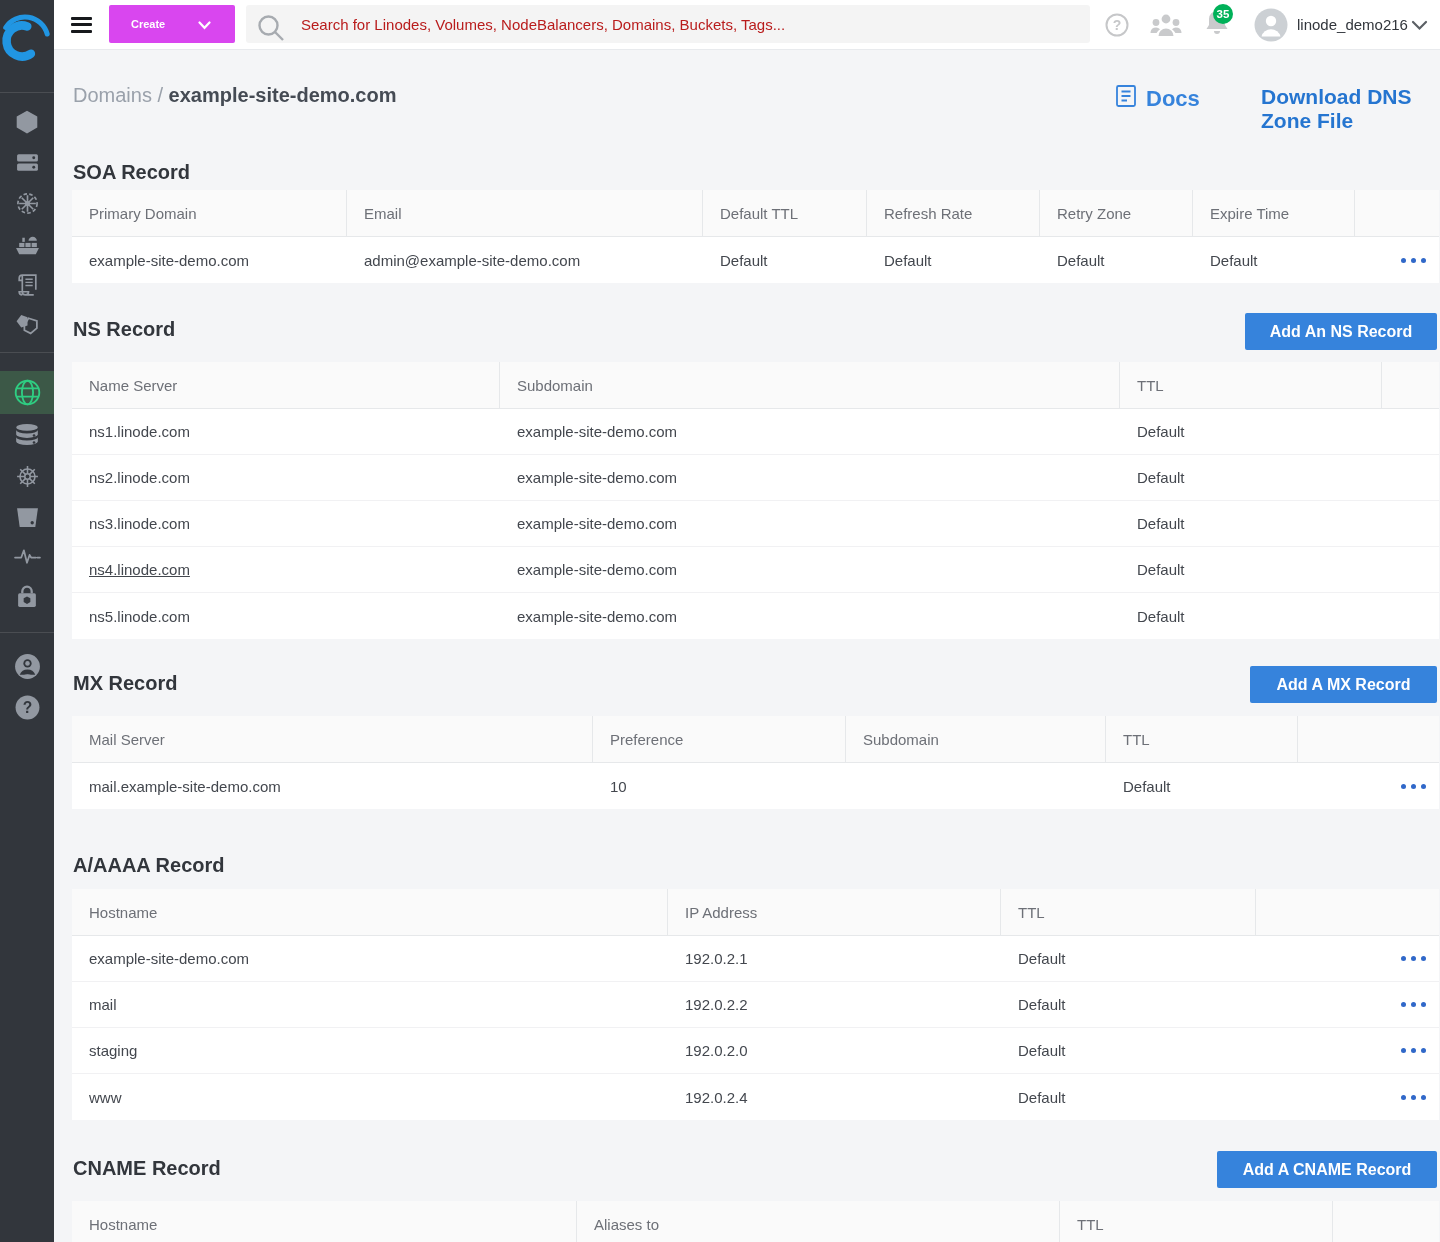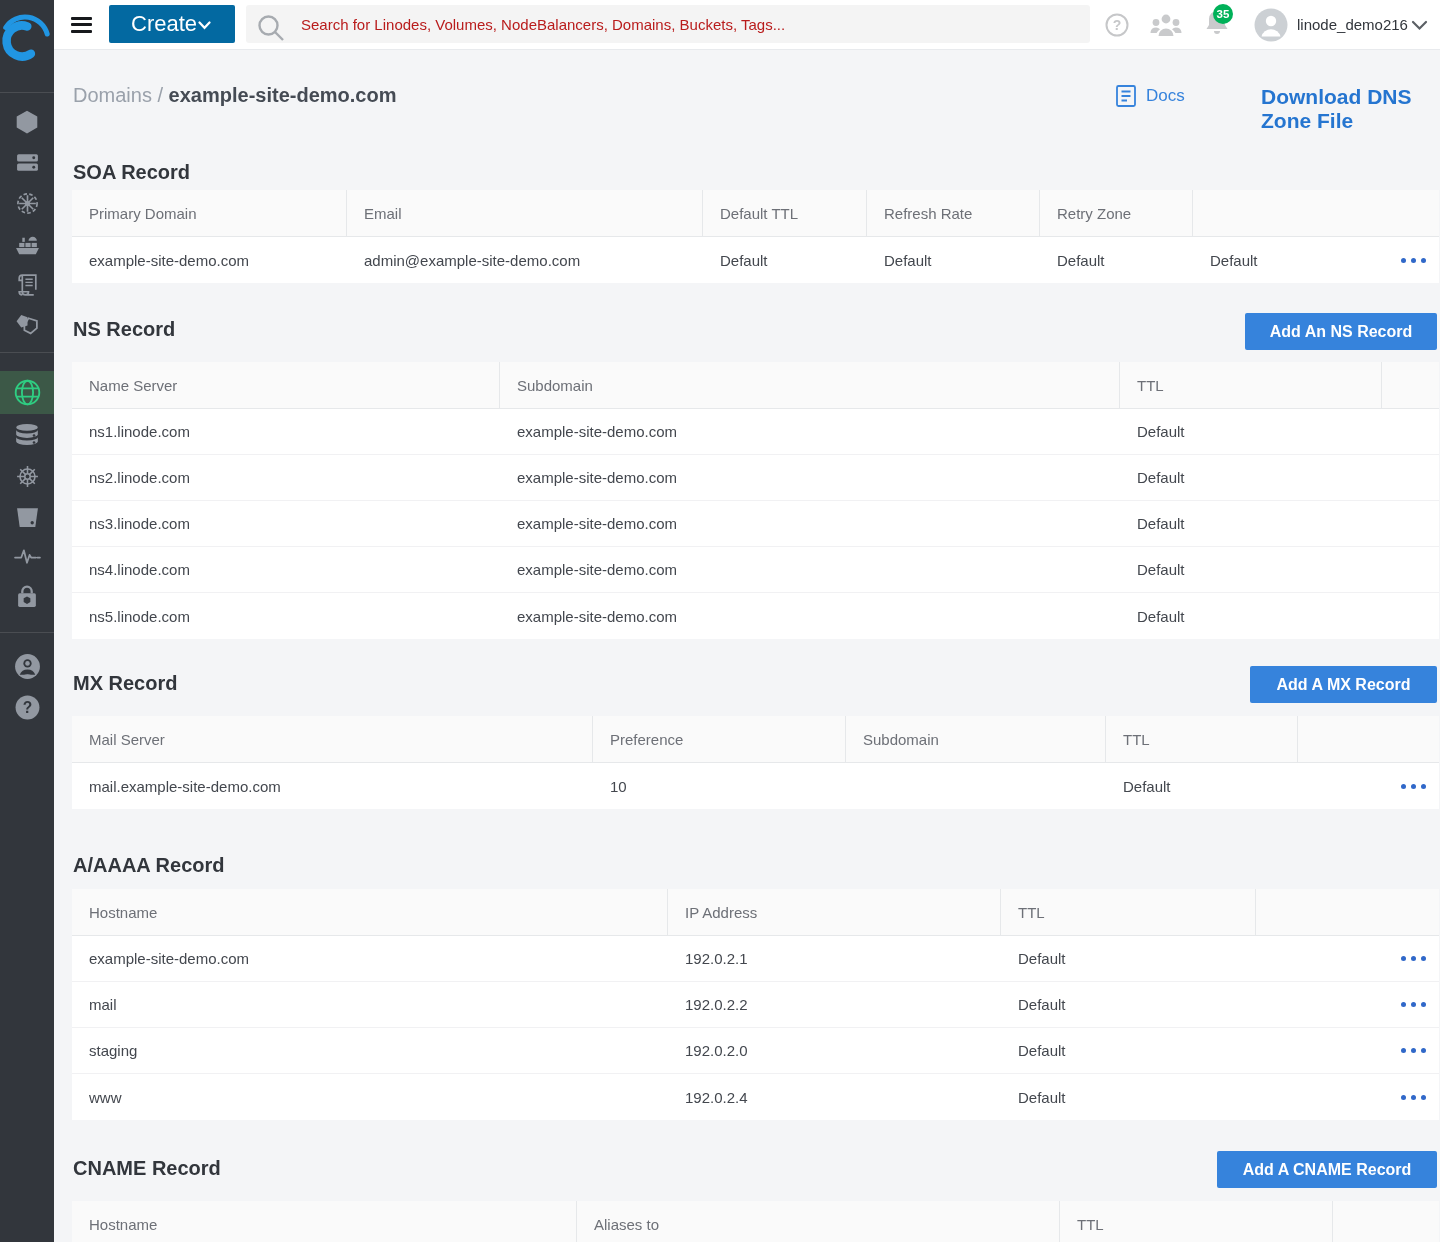--- a/index.html
+++ b/index.html
@@ -10,42 +10,42 @@
   
   #sidebar { position:absolute; left:0; top:0; width:54px; height:1242px; background:#32363c; z-index:5; }
   .sdiv { position:absolute; left:0; width:54px; height:1px; background:#4a4d52; }
   .sicon { position:absolute; left:0; width:54px; display:flex; justify-content:center; }
   #active-item { position:absolute; left:0; top:371px; width:54px; height:43px; background:#3c5847; }
 
   
   #topbar { position:absolute; left:54px; top:0; width:1386px; height:50px; background:#fff; border-bottom:1px solid #e8eaed; z-index:4; }
   #burger { position:absolute; left:17px; top:17px; width:21px; height:16px; }
   #burger div { height:2.8px; background:#17191c; margin-bottom:3.6px; border-radius:1px; }
-  #createbtn { position:absolute; left:55px; top:5px; width:126px; height:38px; background:#0369a1; border-radius:2px; color:#fff; font-weight:normal; font-size:22px; display:flex; align-items:center; }
+  #createbtn { position:absolute; left:55px; top:5px; width:126px; height:38px; background:#d946ef; border-radius:2px; color:#fff; font-weight:bold; font-size:11px; display:flex; align-items:center; }
   #createbtn span { margin-left:22px; }
   #searchbar { position:absolute; left:192px; top:5px; width:844px; height:38px; background:#f4f4f4; border-radius:3px; display:flex; align-items:center; }
   #searchbar .ph { color:#b91c1c; font-size:15px; margin-left:55px; }
   #username { position:absolute; left:1243px; top:16px; font-size:15px; color:#32363c; }
 
   
   #content { position:absolute; left:54px; top:50px; width:1386px; height:1192px; background:#f4f5f7; }
   .crumb { position:absolute; left:19px; top:34px; font-size:20px; color:#9aa1ab; }
   .crumb b { color:#454b54; font-weight:bold; }
   .h2 { position:absolute; left:19px; font-size:20px; font-weight:bold; color:#32363c; }
   .addbtn { position:absolute; height:37px; background:#3683dc; border-radius:2px; color:#fff; font-weight:bold; font-size:16px; display:flex; align-items:center; justify-content:center; }
   .tbl { position:absolute; left:18px; width:1367px; background:#fff; }
   .thead { display:flex; background:#fafafa; border-bottom:1px solid #e6e8ea; height:47px; color:#6d7077; font-size:15px; }
   .thead > div { border-right:1px solid #e6e8ea; display:flex; align-items:center; padding-left:17px; }
   .thead > div:last-child { border-right:none; }
   .trow { display:flex; height:46px; border-bottom:1px solid #f1f1f3; color:#43474e; font-size:15px; }
   .trow:last-child { border-bottom:none; }
   .trow > div { display:flex; align-items:center; padding-left:17px; }
   .dots { display:flex; align-items:center; justify-content:flex-end; padding-right:13px; }
   .dots i { width:5px; height:5px; border-radius:50%; background:#3068c9; margin-left:5px; }
-  .docs { position:absolute; left:1092px; top:36px; color:#3683dc; font-size:17px; }
+  .docs { position:absolute; left:1092px; top:36px; color:#3683dc; font-size:22px;font-weight:bold; }
   .dl { position:absolute; left:1163px; top:35px; color:#2575d0; font-size:21px; font-weight:bold;margin-left:44px; }
 </style>
 </head>
 <body>
 
 <div id="sidebar">
   <svg class="abs" style="left:0; top:0;" width="54" height="70" viewBox="0 0 54 70">
     <path d="M30.9 53.7 A15.5 15.5 0 1 1 27.3 26.4" fill="none" stroke="#2196e3" stroke-width="8.5" stroke-linecap="round"></path>
     <path d="M5.7 27.5 A23 23 0 0 1 47.2 34" fill="none" stroke="#2196e3" stroke-width="5" stroke-linecap="round"></path>
   </svg>
@@ -212,20 +212,21 @@
   <div class="dl">Download DNS Zone File</div>
 
   <div class="h2" style="top:111px;">SOA Record</div>
   <div class="tbl" style="top:140px;">
     <div class="thead">
       <div style="width:275px;">Primary Domain</div>
       <div style="width:356px;">Email</div>
       <div style="width:164px;">Default TTL</div>
       <div style="width:173px;">Refresh Rate</div>
       <div style="width:153px;">Retry Zone</div>
+      <div style="width:162px;">Expire Time</div>
       <div style="flex:1;"></div>
     </div>
     <div class="trow">
       <div style="width:275px;">example-site-demo.com</div>
       <div style="width:356px;">admin@example-site-demo.com</div>
       <div style="width:164px;">Default</div>
       <div style="width:173px;">Default</div>
       <div style="width:153px;">Default</div>
       <div style="width:162px;">Default</div>
       <div style="flex:1;" class="dots">
@@ -257,21 +258,21 @@
         <div style="width:262px;">Default</div>
         <div style="flex:1;"></div>
       </div>
     <div class="trow">
         <div style="width:428px;">ns3.linode.com</div>
         <div style="width:620px;">example-site-demo.com</div>
         <div style="width:262px;">Default</div>
         <div style="flex:1;"></div>
       </div>
     <div class="trow">
-        <div style="width:428px;">ns4.linode.com</div>
+        <div style="width:428px;text-decoration:underline;">ns4.linode.com</div>
         <div style="width:620px;">example-site-demo.com</div>
         <div style="width:262px;">Default</div>
         <div style="flex:1;"></div>
       </div>
     <div class="trow">
         <div style="width:428px;">ns5.linode.com</div>
         <div style="width:620px;">example-site-demo.com</div>
         <div style="width:262px;">Default</div>
         <div style="flex:1;"></div>
       </div>

